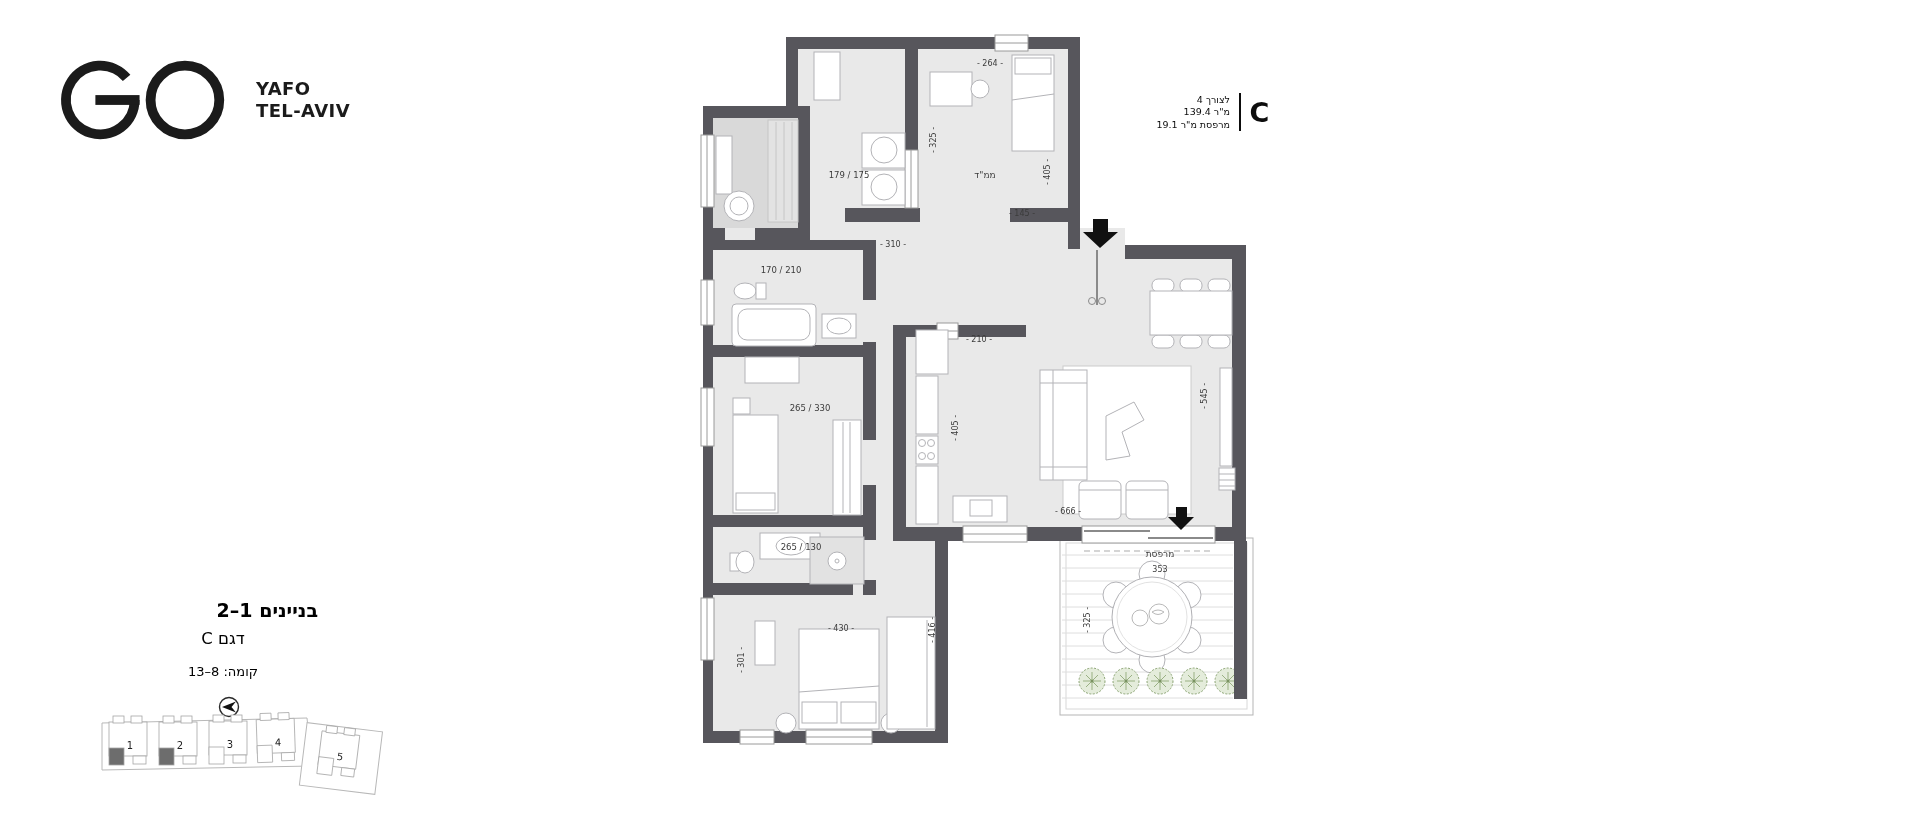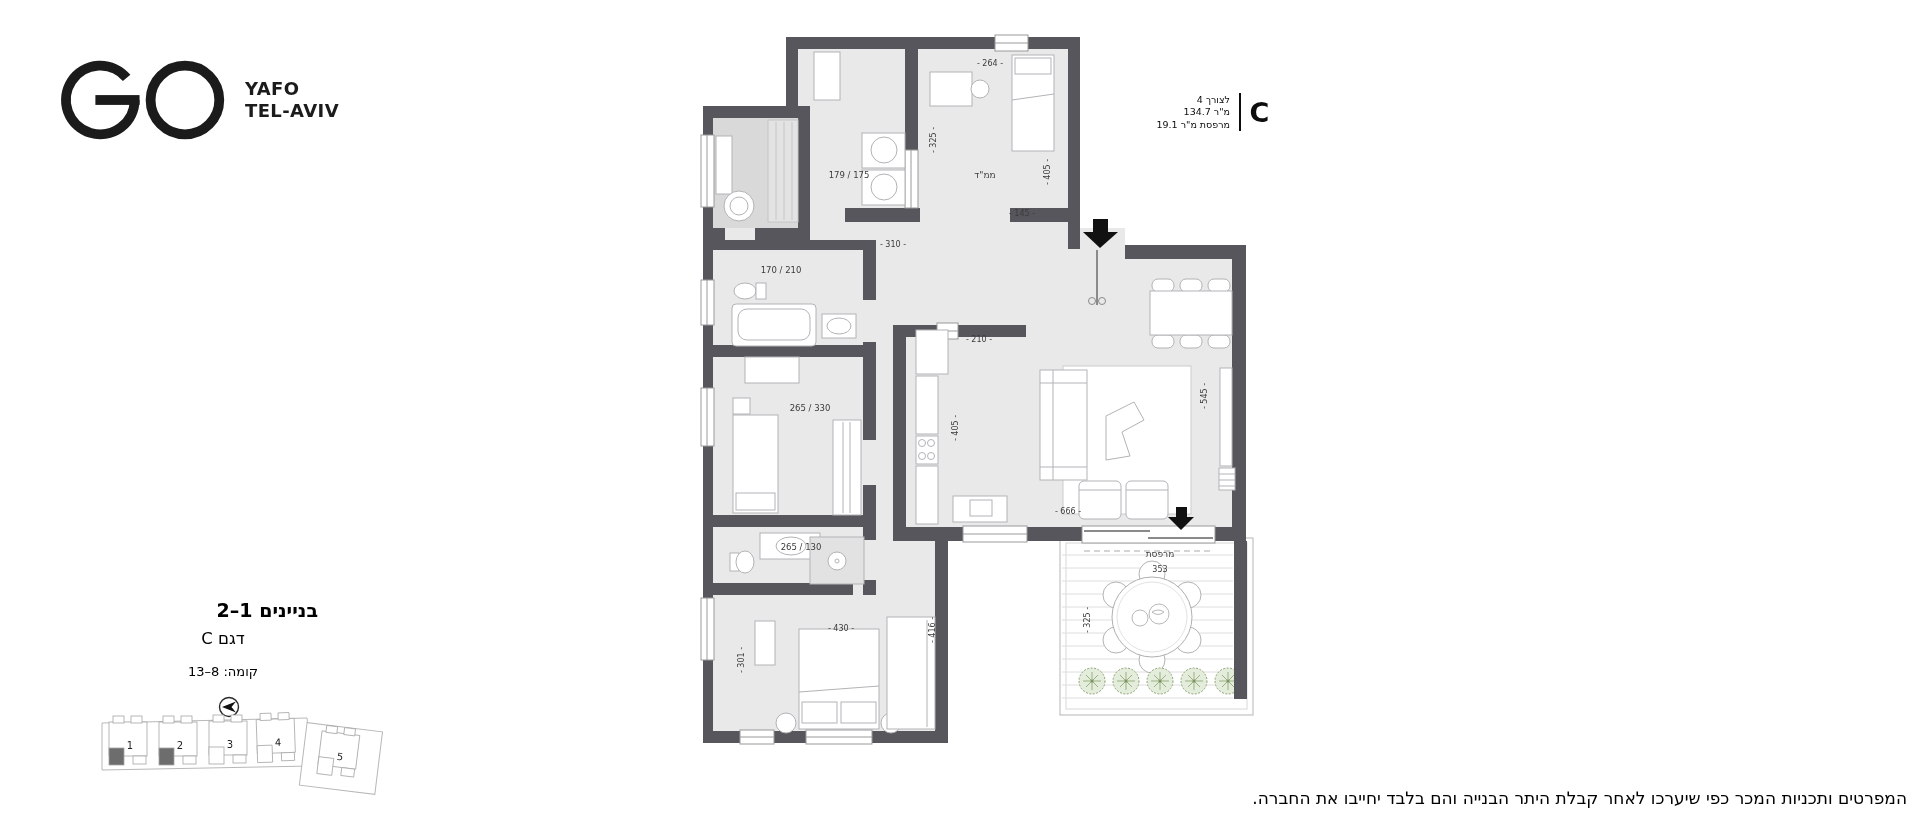--- a/index.html
+++ b/index.html
@@ -1,21 +1,21 @@
 <!DOCTYPE html>
 <html><head>
 <meta charset="utf-8">
 <style>
   html,body{margin:0;padding:0;}
   body{
     width:1920px;height:840px;position:relative;background:#ffffff;overflow:hidden;
     font-family:"DejaVu Sans","Liberation Sans",sans-serif;color:#111;
   }
   
-  .logo{position:absolute;left:56px;top:54px;display:flex;align-items:center;gap:17px;}
+  .logo{position:absolute;left:56px;top:54px;display:flex;align-items:center;gap:28px;}
   .logo-text{font-weight:bold;font-size:18px;line-height:1.25;letter-spacing:.4px;color:#1b1b1b;}
   
   .unit-info{position:absolute;left:1126px;top:93px;display:flex;align-items:center;gap:9px;}
   .ui-lines{width:104px;display:flex;flex-direction:column;align-items:flex-end;gap:1px;
             font-size:9.5px;line-height:1.2;color:#0d0d0d;direction:ltr;}
   .ui-line{display:flex;gap:3px;white-space:nowrap;}
   .ui-divider{width:1.5px;height:38px;background:#0d0d0d;}
   .ui-model{font-size:27px;font-weight:bold;color:#0d0d0d;line-height:1;}
   
   .title-block{position:absolute;left:128px;top:599px;width:190px;text-align:center;direction:rtl;color:#000;}
@@ -45,21 +45,21 @@
   </div>
 </div>
 
 <div class="unit-info">
   <div class="ui-lines">
       <div class="ui-line">
         <span>4</span>
         <span>לצורך</span>
       </div>
       <div class="ui-line">
-        <span>134.7</span>
+        <span>139.4</span>
         <span>מ"ר</span>
       </div>
       <div class="ui-line">
         <span>19.1</span>
         <span>מ"ר</span>
         <span>מרפסת</span>
       </div>
     </div>
   <div class="ui-divider"></div>
   <div class="ui-model">C</div>
@@ -391,14 +391,13 @@
         <rect x="323" y="727" width="11" height="7" fill="#fff" stroke="#a5a5a5" stroke-width="0.8"></rect>
         <rect x="341" y="727" width="11" height="7" fill="#fff" stroke="#a5a5a5" stroke-width="0.8"></rect>
         <rect x="319" y="759" width="15" height="17" fill="#fff" stroke="#a5a5a5" stroke-width="0.8"></rect>
         <rect x="343" y="767" width="13" height="8" fill="#fff" stroke="#a5a5a5" stroke-width="0.8"></rect>
         <text x="340" y="760" text-anchor="middle" font-size="10" fill="#222">5</text>
       </g>
     </g>
 </svg>
 
 <div class="disclaimer">
-  <div>המפרטים ותכניות המכר כפי שיערכו לאחר קבלת היתר הבנייה והם בלבד יחייבו את החברה.</div>
 </div>
 
 </body></html>

